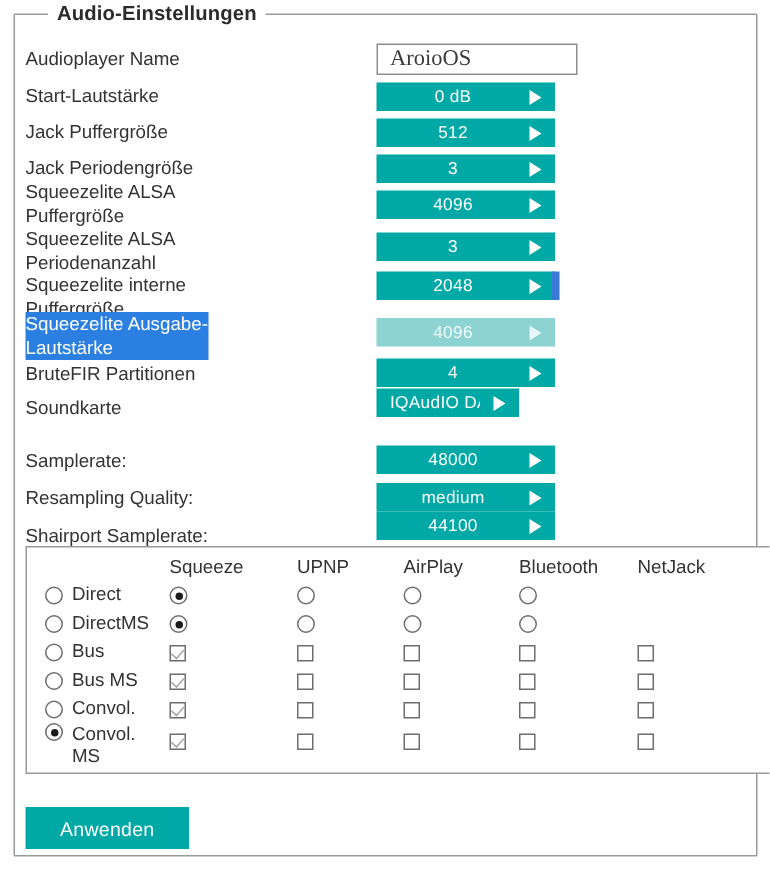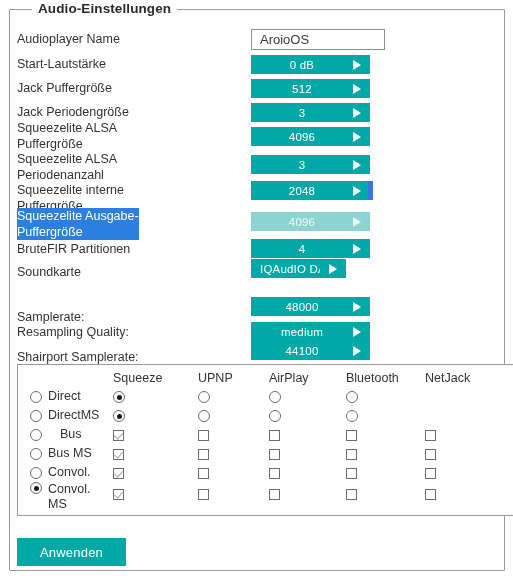--- a/index.html
+++ b/index.html
@@ -54,22 +54,22 @@
     background: #2a7fe0;
     color: #ffffff;
     display: inline-block;
   }
 
   
   .txtinput {
     position: absolute;
     border: 1px solid #8e8e8e;
     background: #ffffff;
-    font-family: Liberation Sans, sans-serif;
-    font-size: 13px;
+    font-family: Liberation Serif, serif;
+    font-size: 15px;
     color: #3a3a3a;
     padding: 0 8px;
     outline: none;
   }
 
   
   .sel-box {
     position: absolute;
     background: #00a9a5;
     display: flex;
@@ -222,36 +222,36 @@
         <span class="val">3</span>
         <span class="arw"></span>
       </div>
       <div class="lbl" style="left: 17px; top: 182px;">Squeezelite interne
 Puffergröße</div>
       <div class="sel-box" style="left: 251px; top: 181px; width: 119px; height: 19px;">
         <span class="val">2048</span>
         <span class="arw"></span>
       </div>
       <div class="lbl sel" style="left: 17px; top: 208px;">Squeezelite Ausgabe-
-Puffergröße</div>
+Lautstärke</div>
       <div class="sel-box faded" style="left: 251px; top: 212px; width: 119px; height: 19px;">
         <span class="val">4096</span>
         <span class="arw"></span>
       </div>
       <div class="lbl" style="left: 17px; top: 241px;">BruteFIR Partitionen</div>
       <div class="sel-box" style="left: 251px; top: 239px; width: 119px; height: 19px;">
         <span class="val">4</span>
         <span class="arw"></span>
       </div>
       <div class="lbl" style="left: 17px; top: 264px;">Soundkarte</div>
       <div class="sel-box" style="left: 251px; top: 259px; width: 95px; height: 19px;">
         <span class="val">IQAudIO DAC</span>
         <span class="arw"></span>
       </div>
-      <div class="lbl" style="left: 17px; top: 309px;">Samplerate:</div>
+      <div class="lbl" style="left: 17px; top: 299px;">Samplerate:</div>
       <div class="sel-box" style="left: 251px; top: 297px; width: 119px; height: 19px;">
         <span class="val">48000</span>
         <span class="arw"></span>
       </div>
       <div class="lbl" style="left: 17px; top: 324px;">Resampling Quality:</div>
       <div class="sel-box" style="left: 251px; top: 322px; width: 119px; height: 19px;">
         <span class="val">medium</span>
         <span class="arw"></span>
       </div>
       <div class="lbl" style="left: 17px; top: 349px;">Shairport Samplerate:</div>
@@ -276,21 +276,21 @@
         <div class="radio" style="left: 180px; top: 26px;"></div>
         <div class="radio" style="left: 251px; top: 26px;"></div>
         <div class="radio" style="left: 328px; top: 26px;"></div>
         <div class="radio" style="left: 12px; top: 45px;"></div>
         <div class="row-lbl" style="left: 30px; top: 43px;">DirectMS</div>
         <div class="radio on" style="left: 95px; top: 45px;"></div>
         <div class="radio" style="left: 180px; top: 45px;"></div>
         <div class="radio" style="left: 251px; top: 45px;"></div>
         <div class="radio" style="left: 328px; top: 45px;"></div>
         <div class="radio" style="left: 12px; top: 64px;"></div>
-        <div class="row-lbl" style="left: 42px; top: 62px;">Bus</div>
+        <div class="row-lbl" style="left: 30px; top: 62px;">Bus</div>
         <div class="cbx on" style="left: 95px; top: 65px;"></div>
         <div class="cbx" style="left: 180px; top: 65px;"></div>
         <div class="cbx" style="left: 251px; top: 65px;"></div>
         <div class="cbx" style="left: 328px; top: 65px;"></div>
         <div class="cbx" style="left: 407px; top: 65px;"></div>
         <div class="radio" style="left: 12px; top: 83px;"></div>
         <div class="row-lbl" style="left: 30px; top: 81px;">Bus MS</div>
         <div class="cbx on" style="left: 95px; top: 84px;"></div>
         <div class="cbx" style="left: 180px; top: 84px;"></div>
         <div class="cbx" style="left: 251px; top: 84px;"></div>

